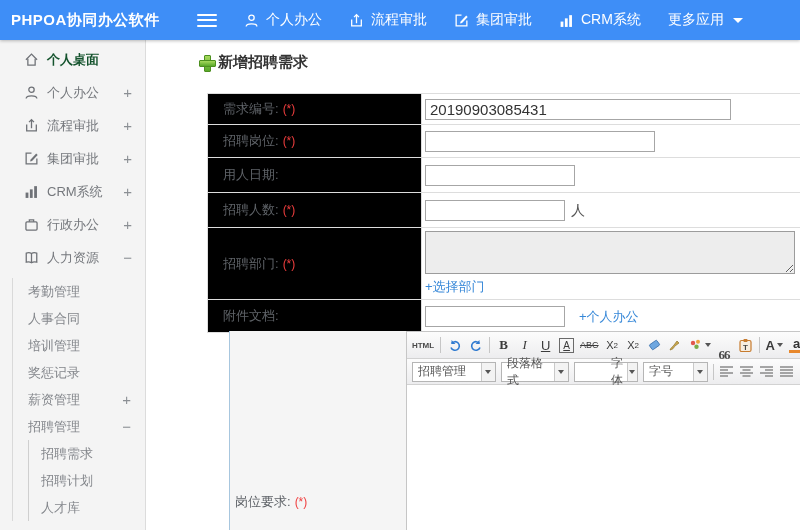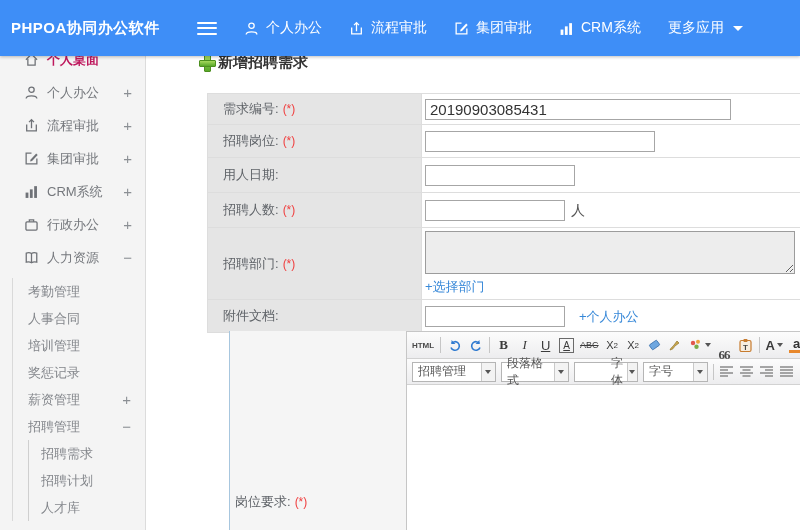--- a/index.html
+++ b/index.html
@@ -1,37 +1,37 @@
 <!DOCTYPE html>
 <html><head>
 <meta charset="utf-8">
 <style>
   * { margin:0; padding:0; box-sizing:border-box; }
   html,body { width:800px; height:530px; overflow:hidden; background:#fff;
     font-family:"Liberation Sans","DejaVu Sans",sans-serif; }
   body { position:relative; }
 
   
-  .header { position:absolute; top:0; left:0; width:800px; height:56px; background:#3e8ef7;
+  .header { position:absolute; top:0; left:0; width:800px; height:40px; background:#3e8ef7;
     display:flex; align-items:center; color:#fff; z-index:20; box-shadow:0 1px 3px rgba(0,0,0,.25); }
   .brand { width:197px; padding-left:11px; font-size:15px; font-weight:bold; letter-spacing:.5px; }
   .nav { display:flex; align-items:center; gap:27px; font-size:14px; }
   .hamburger { width:20px; height:13px; display:flex; flex-direction:column; justify-content:space-between; cursor:pointer; }
   .hamburger i { display:block; height:2px; background:#fff; border-radius:1px; }
   .nav-item { display:flex; align-items:center; gap:7px; cursor:pointer; white-space:nowrap; }
   .nav-item svg { display:block; }
   .caret-down { width:0; height:0; border-left:5px solid transparent; border-right:5px solid transparent;
     border-top:5px solid #fff; margin-left:2px; }
 
   
   .sidebar { position:absolute; top:40px; left:0; width:146px; bottom:0; background:#f4f4f4;
     border-right:1px solid #dcdcdc; font-size:13px; color:#74777c; padding-top:3px; }
   .side-item { height:33px; display:flex; align-items:center; padding:0 13px 0 24px; gap:4px; cursor:pointer; }
   .side-item svg { flex:0 0 auto; margin-right:4px; }
-  .side-item.active { color:#be185d; font-weight:bold; }
+  .side-item.active { color:#14532d; font-weight:bold; }
   .expander { margin-left:auto; color:#8b8f94; font-size:15px; font-weight:normal; }
   ul.sub1 { list-style:none; margin-left:12px; border-left:1px solid #d9d9d9; margin-top:4px; }
   ul.sub1 > li { height:27px; display:flex; align-items:center; padding-left:15px; padding-right:14px;
     color:#83868b; cursor:pointer; }
   ul.sub2 { list-style:none; margin-left:15px; border-left:1px solid #cfcfcf; }
   ul.sub2 > li { height:27px; display:flex; align-items:center; padding-left:12px; color:#83868b; cursor:pointer; }
 
   
   .content { position:absolute; left:146px; top:40px; width:654px; bottom:0; background:#fff; }
   .page-title { position:absolute; top:13px; left:53px; display:flex; align-items:center; gap:4px; }
@@ -39,21 +39,21 @@
   .plus-icon::before { content:""; position:absolute; left:5px; top:0; width:5px; height:15px;
     background:linear-gradient(#a6d95c,#58a829); border:1px solid #4c8f1f; border-radius:1px; }
   .plus-icon::after { content:""; position:absolute; left:0; top:5px; width:15px; height:5px;
     background:linear-gradient(#a6d95c,#58a829); border:1px solid #4c8f1f; border-radius:1px; }
   .title-text { font-size:15px; font-weight:bold; color:#333; }
 
   
   table.form-table { position:absolute; top:53px; left:61px; width:593px; border-collapse:collapse;
     border-top:1px solid #ddd; border-left:1px solid #ddd; }
   td { border-bottom:1px solid #ddd; vertical-align:middle; }
-  td.lbl { width:214px; background:#e5e5e5; border-right:1px solid #ddd; padding-left:15px;
+  td.lbl { width:214px; background:#000000; border-right:1px solid #ddd; padding-left:15px;
     font-size:13px; color:#5f6368; }
   td.val { background:#fff; padding:3px 0 3px 3px; font-size:14px; color:#444; }
   .req { color:#f03e3e; font-size:12px; margin-left:4px; }
   .ipt { border:1px solid #a6a6a6; height:21px; font-size:14px; padding:1px 4px; color:#333;
     font-family:"Liberation Sans","DejaVu Sans",sans-serif; background:#fff; }
   .w1{width:306px;font-size:15px;} .w2{width:230px;} .w3{width:150px;} .w4{width:140px;} .w6{width:140px;}
   .suffix { margin-left:6px; color:#555; }
   .dept-area { width:370px; height:43px; background:#ededed; border:1px solid #9c9c9c; resize:both; display:block; }
   .blue-link { color:#3788d8; font-size:13px; text-decoration:none; display:inline-block; cursor:pointer; }
   .dept-link { margin-top:4px; }

